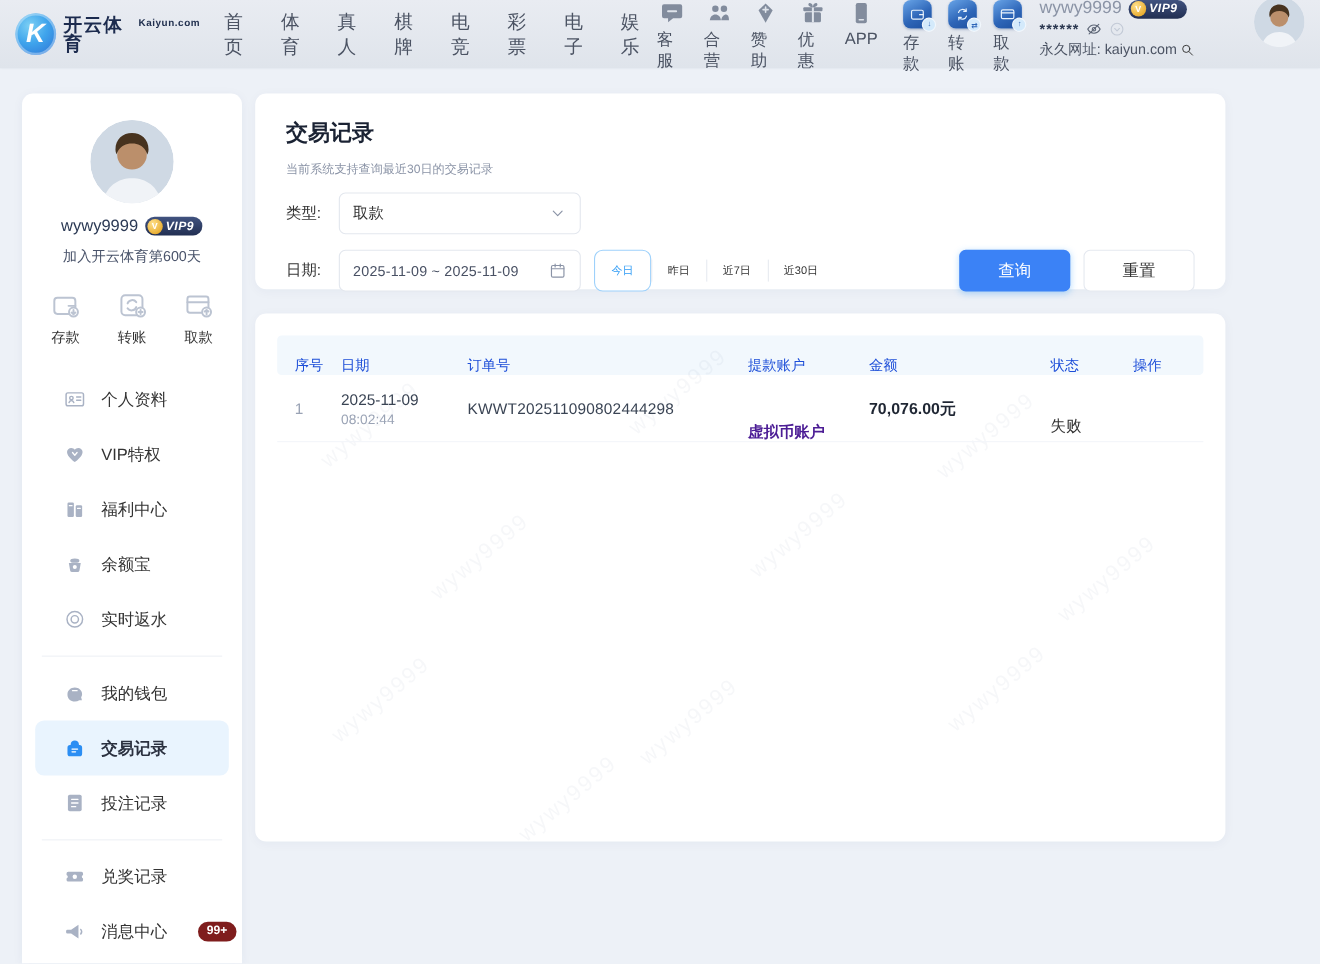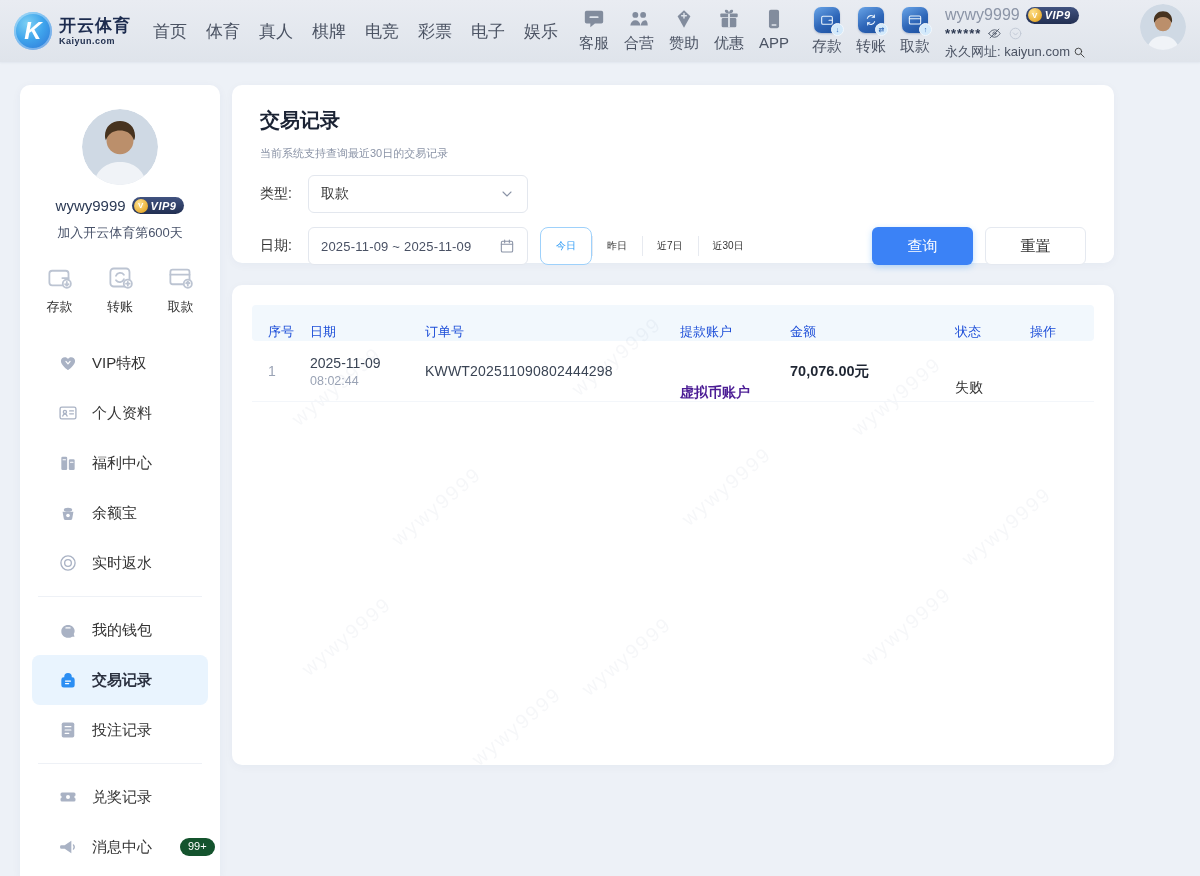--- a/index.html
+++ b/index.html
@@ -19,21 +19,21 @@
     z-index:5;
   }
   .logo{display:flex;align-items:center;gap:7px;cursor:pointer;}
   .logo-mark{
     width:38px;height:38px;border-radius:50%;
     background:radial-gradient(circle at 35% 30%,#7cd0f4 0%,#3fa4ec 45%,#2b6fd4 100%);
     color:#fff;font-weight:bold;font-style:italic;font-size:24px;
     display:flex;align-items:center;justify-content:center;
     box-shadow:inset 0 0 0 2px rgba(255,255,255,.35);
   }
-  .logo-text{display:flex;flex-direction:column;line-height:1;}
+  .logo-text{display:flex;flex-direction:row;line-height:1;}
   .logo-title{font-size:17px;font-weight:bold;color:#1c2b4e;letter-spacing:1px;}
   .logo-domain{font-size:9px;font-weight:bold;color:#21304f;margin-top:3px;letter-spacing:.5px;}
   .nav{display:flex;align-items:center;gap:19px;margin-left:22px;}
   .nav a{font-size:17px;color:#4b5363;text-decoration:none;font-weight:500;cursor:pointer;}
   .top-right{display:flex;align-items:flex-start;margin-left:auto;gap:15px;}
   .svc{display:flex;flex-direction:column;align-items:center;gap:4px;cursor:pointer;padding-top:7px;}
   .svc .ic{width:22px;height:22px;color:#828c9d;}
   .svc .lb{font-size:15px;color:#4b5363;}
   .wallets{display:flex;gap:14px;margin-left:8px;}
   .wal{display:flex;flex-direction:column;align-items:center;gap:4px;cursor:pointer;padding-top:6px;}
@@ -96,21 +96,21 @@
   }
   .menu-item .ic{width:20px;height:20px;color:#a9b2c4;flex:none;}
   .menu-item .lb{font-size:15px;color:#333;}
   .menu-item.active{
     margin:0 12px;padding-left:26px;border-radius:8px;background:#e9f4fe;
   }
   .menu-item.active .ic{color:#2b8ef3;}
   .menu-item.active .lb{font-weight:bold;color:#2b3140;}
   .side-div{border-top:1px solid #eef1f6;margin:8px 18px;}
   .msg-badge{
-    margin-left:14px;background:#14532d;color:#fff;font-size:11px;font-weight:normal;
+    margin-left:14px;background:#7f1d1d;color:#fff;font-size:11px;font-weight:bold;
     border-radius:9px;padding:2px 8px;line-height:1.2;
   }
   
   .filter-card{
     position:absolute;left:232px;top:85px;width:882px;height:178px;
     background:#fff;border-radius:10px;box-sizing:border-box;
     padding:22px 28px;box-shadow:0 2px 10px rgba(31,57,110,.04);
   }
   .page-title{font-size:20px;font-weight:bold;color:#1a2233;}
   .page-sub{font-size:11px;color:#8a93a6;margin-top:12px;}
@@ -363,33 +363,33 @@
             <path d="M3 9.5h17"></path>
             <circle cx="18.5" cy="17.5" r="3.6" fill="#fff"></circle>
             <path d="M18.5 19.2v-3.4M17 17.1l1.5-1.3 1.5 1.3"></path>
           </svg></span>
       <span class="lb">取款</span>
     </div>
   </div>
 
   <div class="menu">
     <div class="menu-item">
-      <span class="ic"><svg class="f" viewBox="0 0 24 24">
-            <path d="M12 20.5S3.5 15 3.5 9.6C3.5 7 5.6 5 8.2 5c1.6 0 3 .8 3.8 2.1C12.8 5.8 14.2 5 15.8 5c2.6 0 4.7 2 4.7 4.6 0 5.4-8.5 10.9-8.5 10.9z"></path>
-            <path d="m9.5 10 2.5 3 2.5-3" stroke="#fff" stroke-width="1.4" fill="none" stroke-linecap="round" stroke-linejoin="round"></path>
-          </svg></span>
-      <span class="lb">VIP特权</span>
-    </div>
-    <div class="menu-item">
       <span class="ic"><svg class="s" viewBox="0 0 24 24">
             <rect x="2.5" y="5" width="19" height="14" rx="2"></rect>
             <circle cx="8.3" cy="10.7" r="1.9"></circle>
             <path d="M5.7 15.6c.5-1.5 1.6-2.2 2.6-2.2s2.1.7 2.6 2.2M14 9.5h4.5M14 13h4.5"></path>
           </svg></span>
       <span class="lb">个人资料</span>
+    </div>
+    <div class="menu-item">
+      <span class="ic"><svg class="f" viewBox="0 0 24 24">
+            <path d="M12 20.5S3.5 15 3.5 9.6C3.5 7 5.6 5 8.2 5c1.6 0 3 .8 3.8 2.1C12.8 5.8 14.2 5 15.8 5c2.6 0 4.7 2 4.7 4.6 0 5.4-8.5 10.9-8.5 10.9z"></path>
+            <path d="m9.5 10 2.5 3 2.5-3" stroke="#fff" stroke-width="1.4" fill="none" stroke-linecap="round" stroke-linejoin="round"></path>
+          </svg></span>
+      <span class="lb">VIP特权</span>
     </div>
     <div class="menu-item">
       <span class="ic"><svg class="f" viewBox="0 0 24 24">
             <rect x="4" y="4.5" width="7" height="16" rx="1.5"></rect>
             <rect x="13" y="7.5" width="7" height="13" rx="1.5"></rect>
             <path d="M6 8h3M15 11h3" stroke="#fff" stroke-width="1.3" stroke-linecap="round"></path>
           </svg></span>
       <span class="lb">福利中心</span>
     </div>
     <div class="menu-item">

